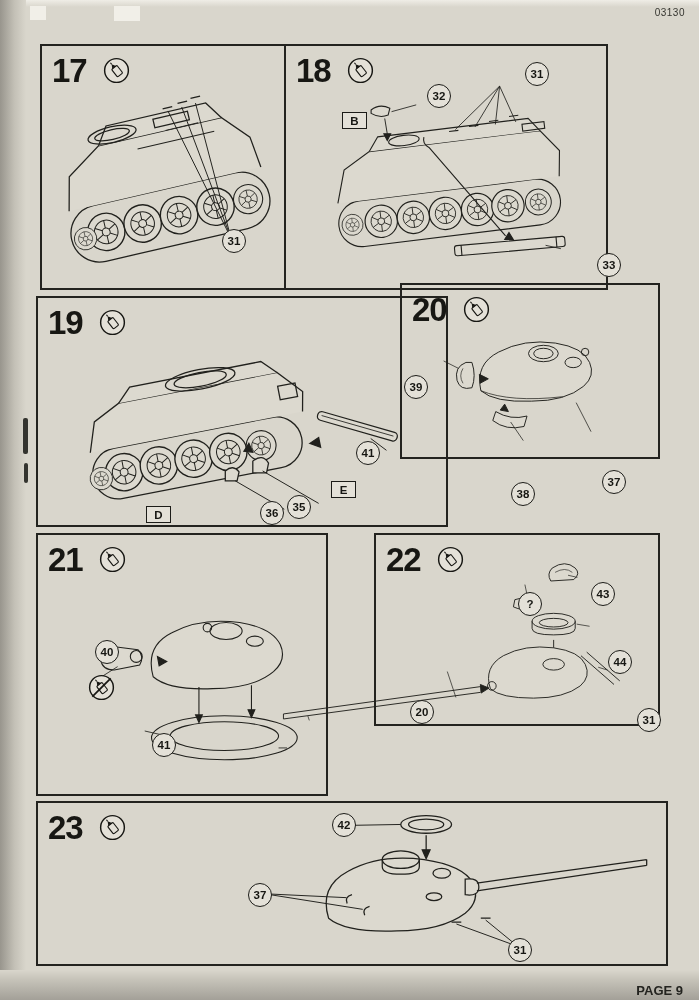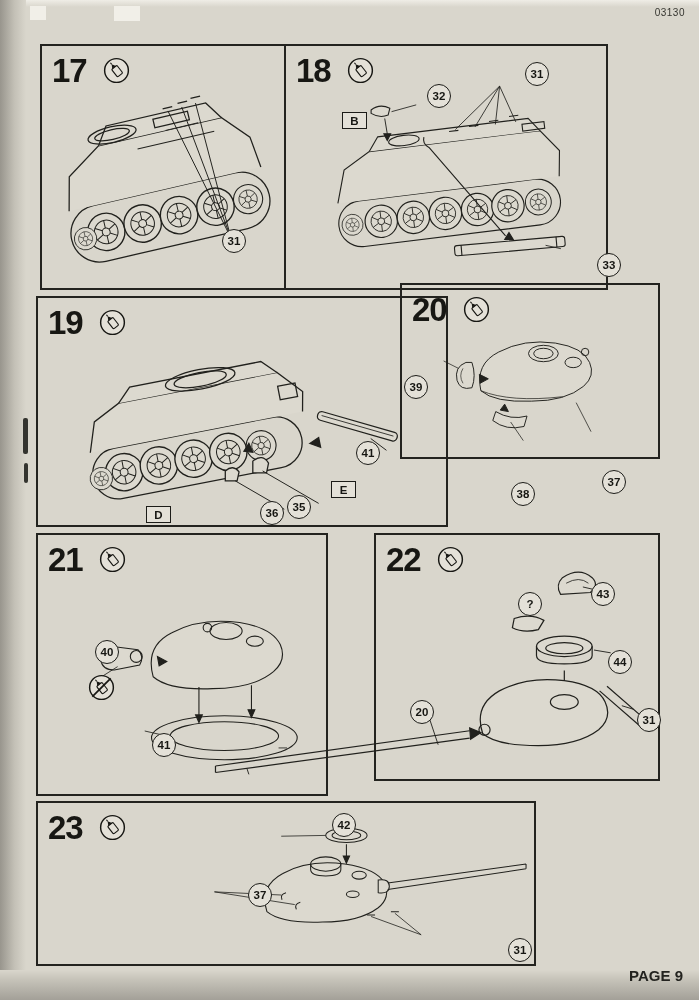--- a/index.html
+++ b/index.html
@@ -26,22 +26,22 @@
     position: absolute; left: 0; top: 0; width: 100%; height: 7px;
     background: linear-gradient(180deg, #efede6, #d9d6cc);
   }
   .scan-chip { position: absolute; background: #f1efe8; }
   .smudge { position: absolute; background: #34342f; border-radius: 2px; }
   .kit-code {
     position: absolute; top: 7px; right: 14px;
     font-size: 10px; color: #35352f; letter-spacing: .5px;
   }
   .page-footer {
-    position: absolute; bottom: 16px; right: 16px;
-    font-size: 15px; font-weight: bold; color: #23231f; z-index: 5;
+    position: absolute; bottom: 2px; right: 16px;
+    font-size: 13px; font-weight: bold; color: #23231f; z-index: 5;
   }
   .panel {
     position: absolute;
     border: 2px solid #23231f;
     overflow: visible;
   }
   .art { position: absolute; left: 0; top: 0; width: 100%; height: 100%; overflow: visible; }
   .step-head {
     position: absolute; left: 10px; top: 8px;
     display: flex; align-items: center; gap: 16px; z-index: 3;
@@ -303,21 +303,21 @@
     <span class="badge free-badge" style="left:50px;top:139px">
       <svg viewBox="0 0 28 28">
           <use href="#glue"></use>
           <line x1="4.5" y1="23.5" x2="23.5" y2="4.5" stroke="#171713" stroke-width="1.8"></line>
         </svg>
     </span>
     <div class="callout" style="left:57px;top:105px">40</div>
     <div class="callout" style="left:114px;top:198px">41</div>
   </section>
 
-  <section class="panel" style="left:374px;top:533px;width:286px;height:248px">
+  <section class="panel" style="left:374px;top:533px;width:286px;height:193px">
     <div class="step-head">
       <span class="step-num">22</span>
       <span class="badge">
           <svg viewBox="0 0 28 28">
             <use href="#glue"></use>
           </svg>
         </span>
     </div>
     <svg class="art" viewBox="0 0 286 263">
       <g stroke="#21211d" fill="none" stroke-width="1.3">
@@ -349,21 +349,21 @@
         <line x1="269" y1="188" x2="256" y2="184" stroke-width="1"></line>
       </g>
     </svg>
     <div class="callout" style="left:215px;top:47px">43</div>
     <div class="callout" style="left:142px;top:57px">?</div>
     <div class="callout" style="left:232px;top:115px">44</div>
     <div class="callout" style="left:34px;top:165px">20</div>
     <div class="callout" style="left:261px;top:173px">31</div>
   </section>
 
-  <section class="panel" style="left:36px;top:801px;width:500px;height:165px">
+  <section class="panel" style="left:36px;top:801px;width:632px;height:165px">
     <div class="step-head">
       <span class="step-num">23</span>
       <span class="badge">
           <svg viewBox="0 0 28 28">
             <use href="#glue"></use>
           </svg>
         </span>
     </div>
     <svg class="art" viewBox="0 0 624 165">
       <g stroke="#21211d" fill="none" stroke-width="1.3">

